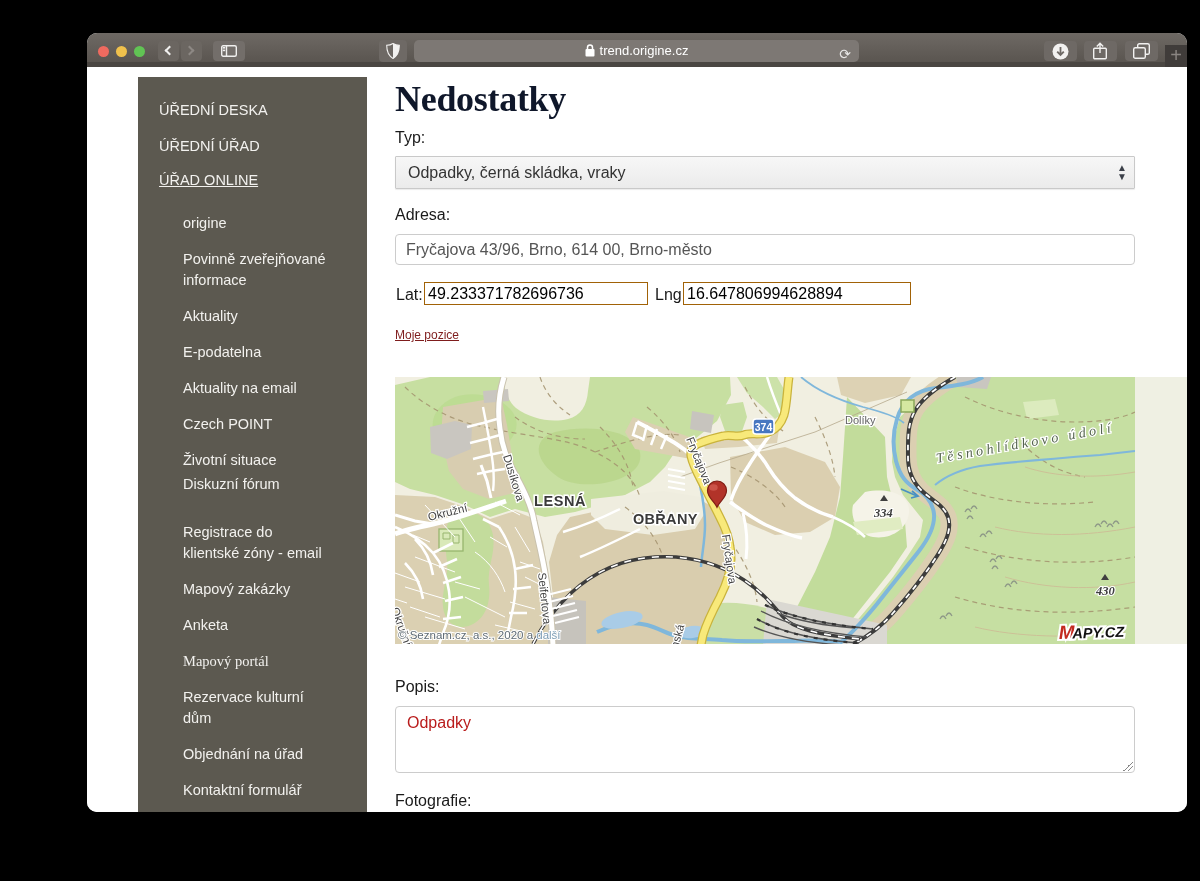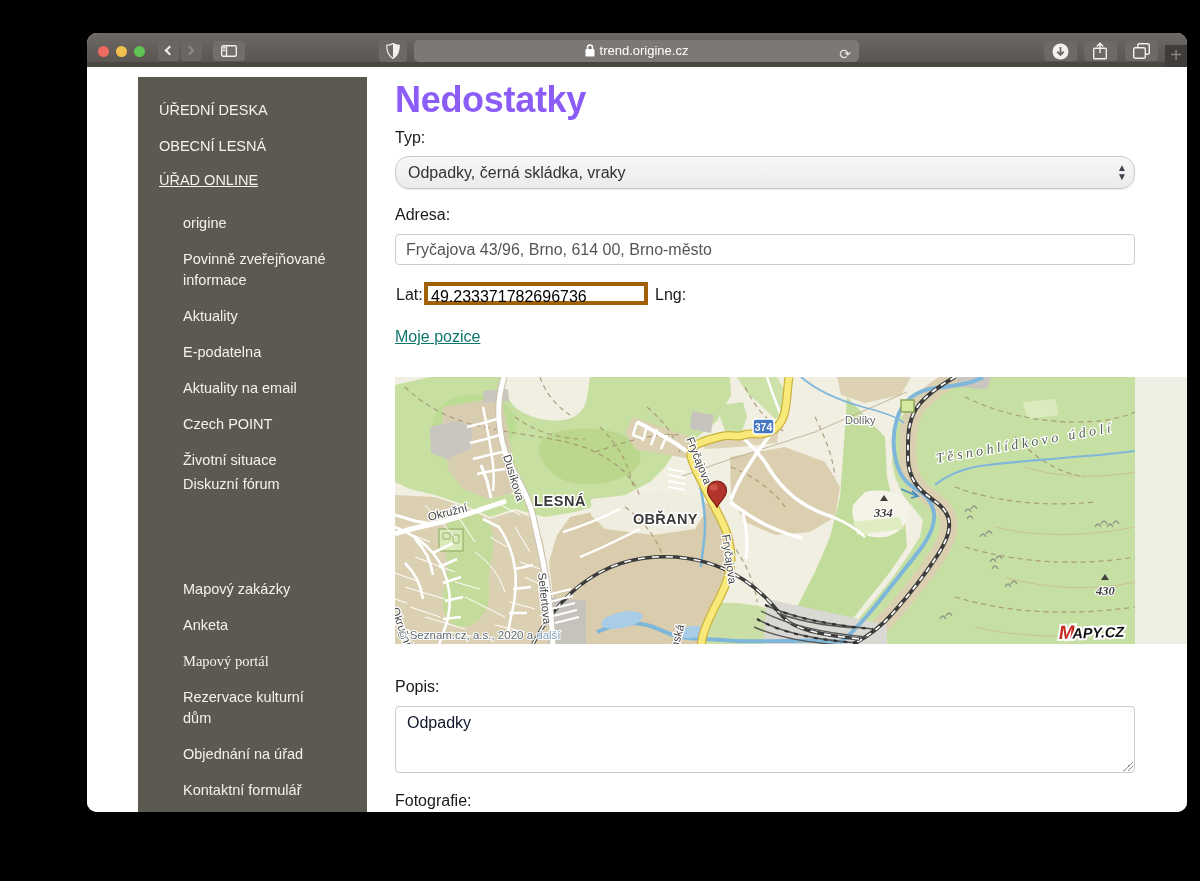--- a/index.html
+++ b/index.html
@@ -41,39 +41,39 @@
 #btntabs { left:1038px; }
 #newtab { position:absolute; right:0; top:12px; width:22px; height:22px; background:#403c3a; color:#8a8582; font-size:20px; text-align:center; line-height:20px; }
 #page { position:absolute; left:0; top:34px; width:1100px; height:745px; background:#fff; }
 #sidebar {
   position:absolute; left:51px; top:10px; width:229px; height:735px;
   background:#5c5950; color:#f2f1ee; font-size:14.5px;
 }
 .m1 { position:absolute; left:21px; line-height:21px; }
 .m2 { position:absolute; left:45px; line-height:21px; }
 #main { position:absolute; left:308px; top:0; width:792px; height:745px; }
-#main h1 { position:absolute; left:0; top:13px; font-size:36px; font-weight:bold; color:#8b5cf6; line-height:1.1; letter-spacing:-0.3px; }
+#main h1 { position:absolute; left:0; top:13px; font-size:36px; font-weight:bold; color:#0f172a; line-height:1.1; letter-spacing:-0.3px;font-family:Liberation Serif, serif; }
 .lbl { font-size:16px; color:#1a1a1a; position:absolute; line-height:20px; }
 #sel {
   position:absolute; left:0px; top:89px; width:740px; height:33px;
-  border:1px solid #c9c9c9; border-radius:14px;
+  border:1px solid #c9c9c9; border-radius:1px;
   background:linear-gradient(#f7f7f7,#ebebeb);
   font-size:16px; color:#333; line-height:31px; padding-left:12px;
   box-shadow:0 1px 1px rgba(0,0,0,0.08);
 }
 #selarrow { position:absolute; right:7px; top:6px; color:#3c4049; font-size:10px; line-height:9px; text-align:center; }
 #adr {
   position:absolute; left:0px; top:167px; width:740px; height:31px;
   border:1px solid #ccc; border-radius:4px;
   font-size:16px; color:#555; line-height:29px; padding-left:10px; background:#fff;
 }
-.latlng { position:absolute; border:4px solid #a16207; height:23px; font-size:16px; line-height:21px; padding-left:3px; color:#000; background:#fff; }
-#moje { position:absolute; left:0; top:261px; font-size:16px; color:#0f766e; text-decoration:underline; }
+.latlng { position:absolute; border:1px solid #a16207; height:23px; font-size:16px; line-height:21px; padding-left:3px; color:#000; background:#fff; }
+#moje { position:absolute; left:0; top:261px; font-size:12px; color:#7f1d1d; text-decoration:underline; }
 #mapbox { position:absolute; left:0px; top:310px; width:820px; height:267px; background:#eff0e3; overflow:hidden; }
-#popis { position:absolute; left:0px; top:639px; width:740px; height:67px; border:1px solid #ccc; border-radius:4px; font-size:16px; color:#0f172a; padding:5px 11px; line-height:21px; }
+#popis { position:absolute; left:0px; top:639px; width:740px; height:67px; border:1px solid #ccc; border-radius:4px; font-size:16px; color:#b91c1c; padding:5px 11px; line-height:21px; }
 #rsz { position:absolute; right:1px; bottom:1px; width:10px; height:10px;
   background:linear-gradient(135deg, transparent 50%, #888 50%, #888 57%, transparent 57%, transparent 71%, #888 71%, #888 78%, transparent 78%);
 }
 </style>
 </head>
 <body>
 <div id="win">
   <div id="toolbar">
     <div class="tl" id="tl1"></div>
       <div class="tl" id="tl2"></div>
@@ -119,46 +119,48 @@
           <rect x="4.7" y="0.7" width="11.6" height="10.6" rx="1.6" fill="none" stroke="#f2f1f0" stroke-width="1.4"></rect>
           <rect x="0.7" y="4.7" width="11.6" height="10.6" rx="1.6" fill="#6e6965" stroke="#f2f1f0" stroke-width="1.4"></rect>
         </svg>
       </div>
   </div>
   <div id="tbborder"></div>
   <div id="newtab">+</div>
   <div id="page">
     <div id="sidebar">
       <div class="m1" style="top:23px;">ÚŘEDNÍ DESKA</div>
-      <div class="m1" style="top:59px;">OBECNÍ LESNÁ</div>
+      <div class="m1" style="top:59px;">ÚŘEDNÍ ÚŘAD</div>
       <div class="m1" style="top:93px; text-decoration:underline;">ÚŘAD ONLINE</div>
       <div class="m2" style="top:136px;">origine</div>
       <div class="m2" style="top:172px;">Povinně zveřejňované<br>informace</div>
       <div class="m2" style="top:229px;">Aktuality</div>
       <div class="m2" style="top:265px;">E-podatelna</div>
       <div class="m2" style="top:301px;">Aktuality na email</div>
       <div class="m2" style="top:337px;">Czech POINT</div>
       <div class="m2" style="top:373px;">Životní situace</div>
       <div class="m2" style="top:397px;">Diskuzní fórum</div>
+      <div class="m2" style="top:445px;">Registrace do<br>klientské zóny - email</div>
       <div class="m2" style="top:502px;">Mapový zakázky</div>
       <div class="m2" style="top:538px;">Anketa</div>
       <div class="m2" style="top:574px;font-family:Liberation Serif, serif;">Mapový portál</div>
       <div class="m2" style="top:610px;">Rezervace kulturní<br>dům</div>
       <div class="m2" style="top:667px;">Objednání na úřad</div>
       <div class="m2" style="top:703px;">Kontaktní formulář</div>
     </div>
     <div id="main">
       <h1>Nedostatky</h1>
       <div class="lbl" style="top:61px;">Typ:</div>
       <div id="sel">Odpadky, černá skládka, vraky<span id="selarrow">▲<br>▼</span></div>
       <div class="lbl" style="top:138px;">Adresa:</div>
       <div id="adr">Fryčajova 43/96, Brno, 614 00, Brno-město</div>
       <div class="lbl" style="top:218px; left:1px;">Lat:</div>
       <div class="latlng" style="left:29px; top:215px; width:224px;">49.233371782696736</div>
       <div class="lbl" style="top:218px; left:260px;">Lng:</div>
+      <div class="latlng" style="left:288px; top:215px; width:228px;">16.647806994628894</div>
       <a id="moje">Moje pozice</a>
       <div id="mapbox">
       <svg width="740" height="267" viewBox="0 0 740 267" font-family="Liberation Sans, sans-serif">
         <rect x="0" y="0" width="740" height="267" fill="#f1efe1"></rect>
 
         <path d="M0,8 L35,0 L107,0 C109,12 113,24 121,31 C136,42 156,46 173,42 C186,39 192,28 193,14 L195,0 L335,0 L336,18 L322,44 L300,62 L282,72 L270,90 L255,105 L230,118 L205,128 L180,135 L150,140 L120,132 L95,140 L70,128 L40,118 L15,112 L0,105 Z" fill="#c7dfa1"></path>
         <path d="M60,20 C90,10 130,30 120,55 C110,80 70,85 50,70 C30,55 35,30 60,20 Z" fill="#badb90" opacity="0.8"></path>
         <path d="M160,55 C205,45 250,58 245,83 C240,106 185,115 163,100 C141,85 135,63 160,55 Z" fill="#b8d489" opacity="0.8"></path>
 
         <path d="M556,0 L740,0 L740,267 L445,267 L452,255 L465,240 L482,220 L498,200 L512,180 L525,160 L528,143 L520,133 L508,118 L500,100 L497,85 L498,65 L505,40 L530,18 Z" fill="#c6dfa2"></path>

